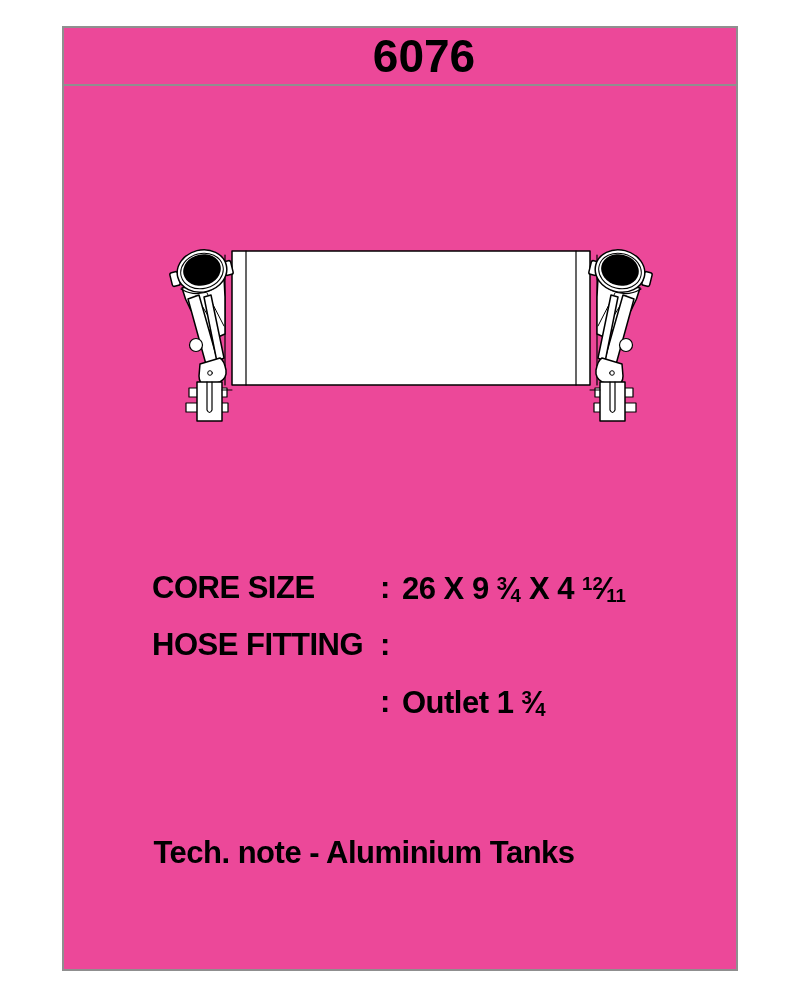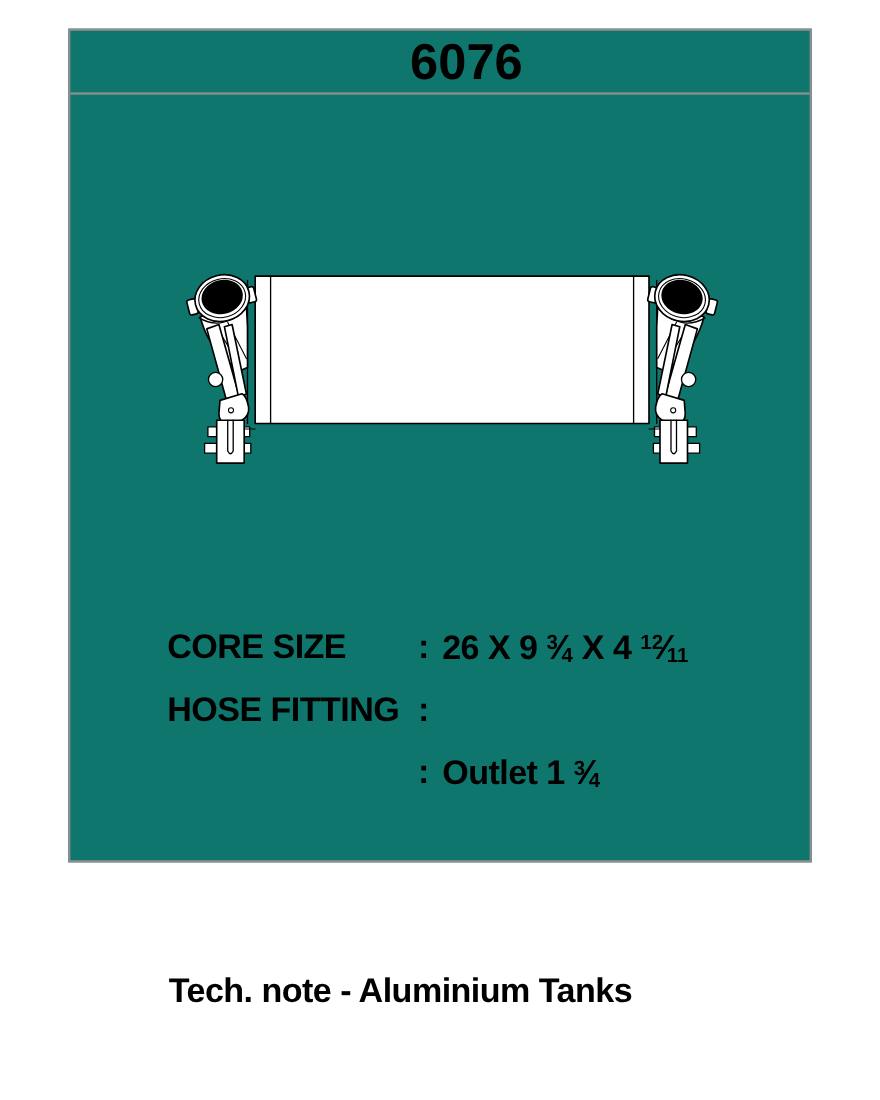--- a/index.html
+++ b/index.html
@@ -1,22 +1,22 @@
 <!DOCTYPE html>
 <html><head>
 <meta charset="utf-8">
 <style>
   html,body{margin:0;padding:0;background:#ffffff;}
   body{
     width:800px;height:1000px;position:relative;overflow:hidden;
     font-family:"Liberation Sans","DejaVu Sans",sans-serif;color:#000;
   }
   .sheet{
-    position:absolute;left:62px;top:26px;width:676px;height:758px;
-    box-sizing:border-box;border:2px solid #8f8f8f;background:#0f766e;
+    position:absolute;left:62px;top:26px;width:676px;height:945px;
+    box-sizing:border-box;border:2px solid #8f8f8f;background:#ec4899;
   }
   .header{
     position:absolute;left:0;top:0;width:100%;height:58px;
     box-sizing:border-box;border-bottom:2px solid #8f8f8f;
   }
   .part-number{
     position:absolute;left:48px;top:0;right:0;height:56px;line-height:56px;
     text-align:center;font-size:46px;font-weight:bold;letter-spacing:0px;
   }
   .drawing{position:absolute;left:98px;top:214px;width:498px;height:196px;}
@@ -31,21 +31,21 @@
   .row-2{top:599px;padding-left:24px;}
   .row-3{top:656px;}
 
   .frac{white-space:nowrap;letter-spacing:0;text-align:center;}
   .frac .num{font-size:0.60em;vertical-align:0.46em;}
   .frac .fslash{font-size:1.02em;margin:0 -0.03em;}
   .frac .den{font-size:0.60em;vertical-align:-0.14em;}
 
   .tech-note{
     position:absolute;left:0;top:806px;width:600px;text-align:center;
-    font-weight:bold;font-size:31px;line-height:37px;letter-spacing:-0.5px;margin-top:48px;
+    font-weight:bold;font-size:31px;line-height:37px;letter-spacing:-0.5px;
   }
 </style>
 </head>
 <body>
 
 <div class="sheet">
 
   <div class="header">
     <div class="part-number">6076</div>
   </div>

